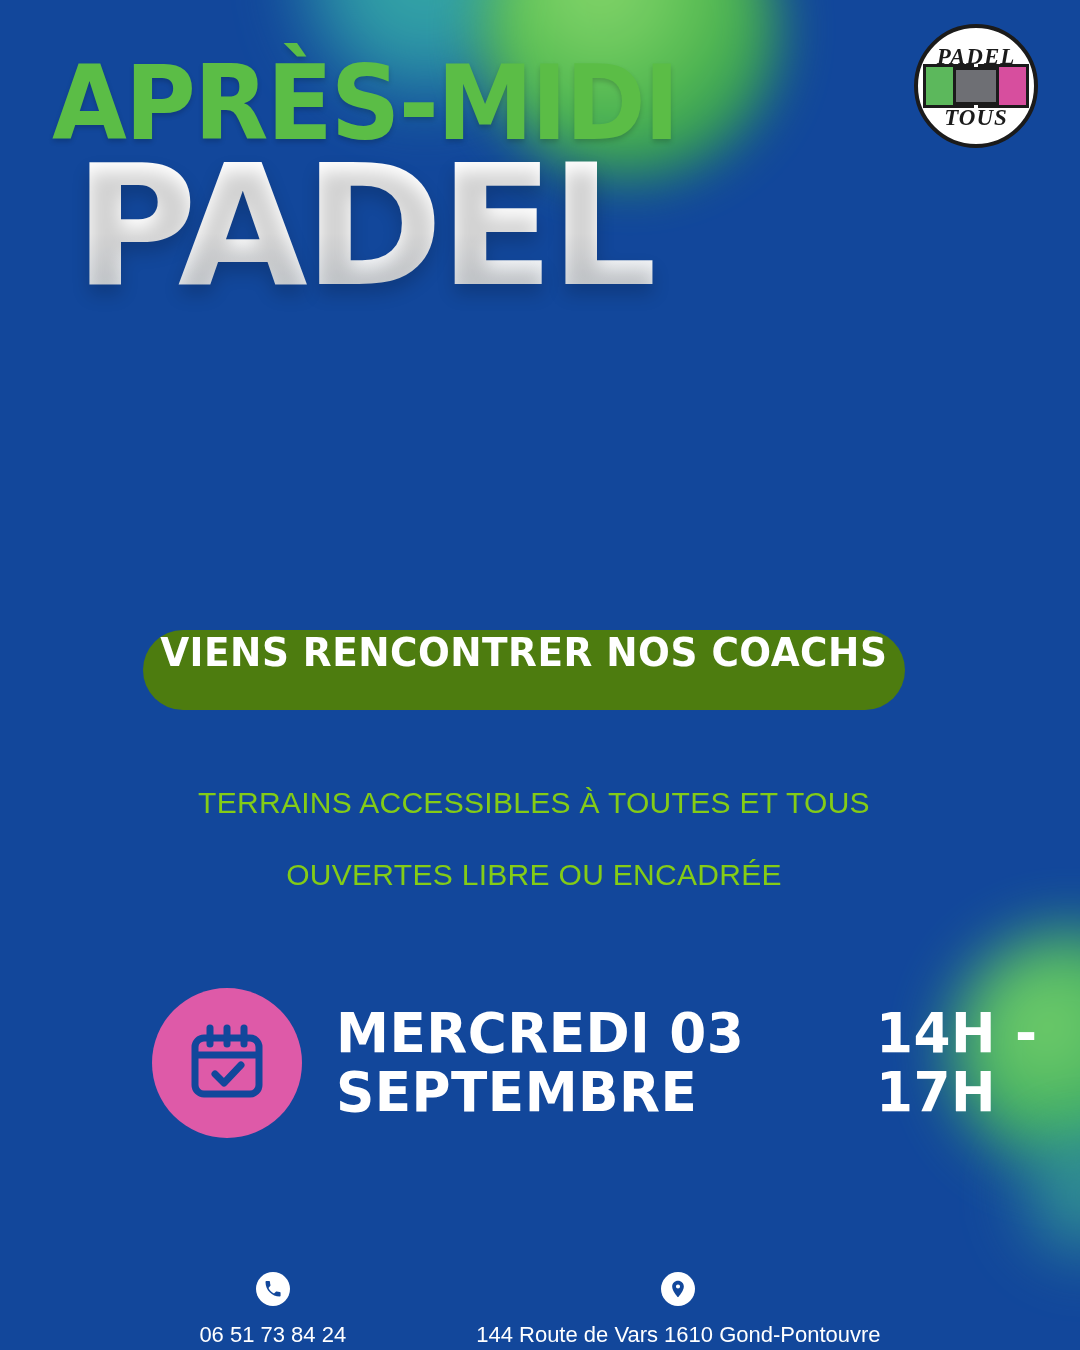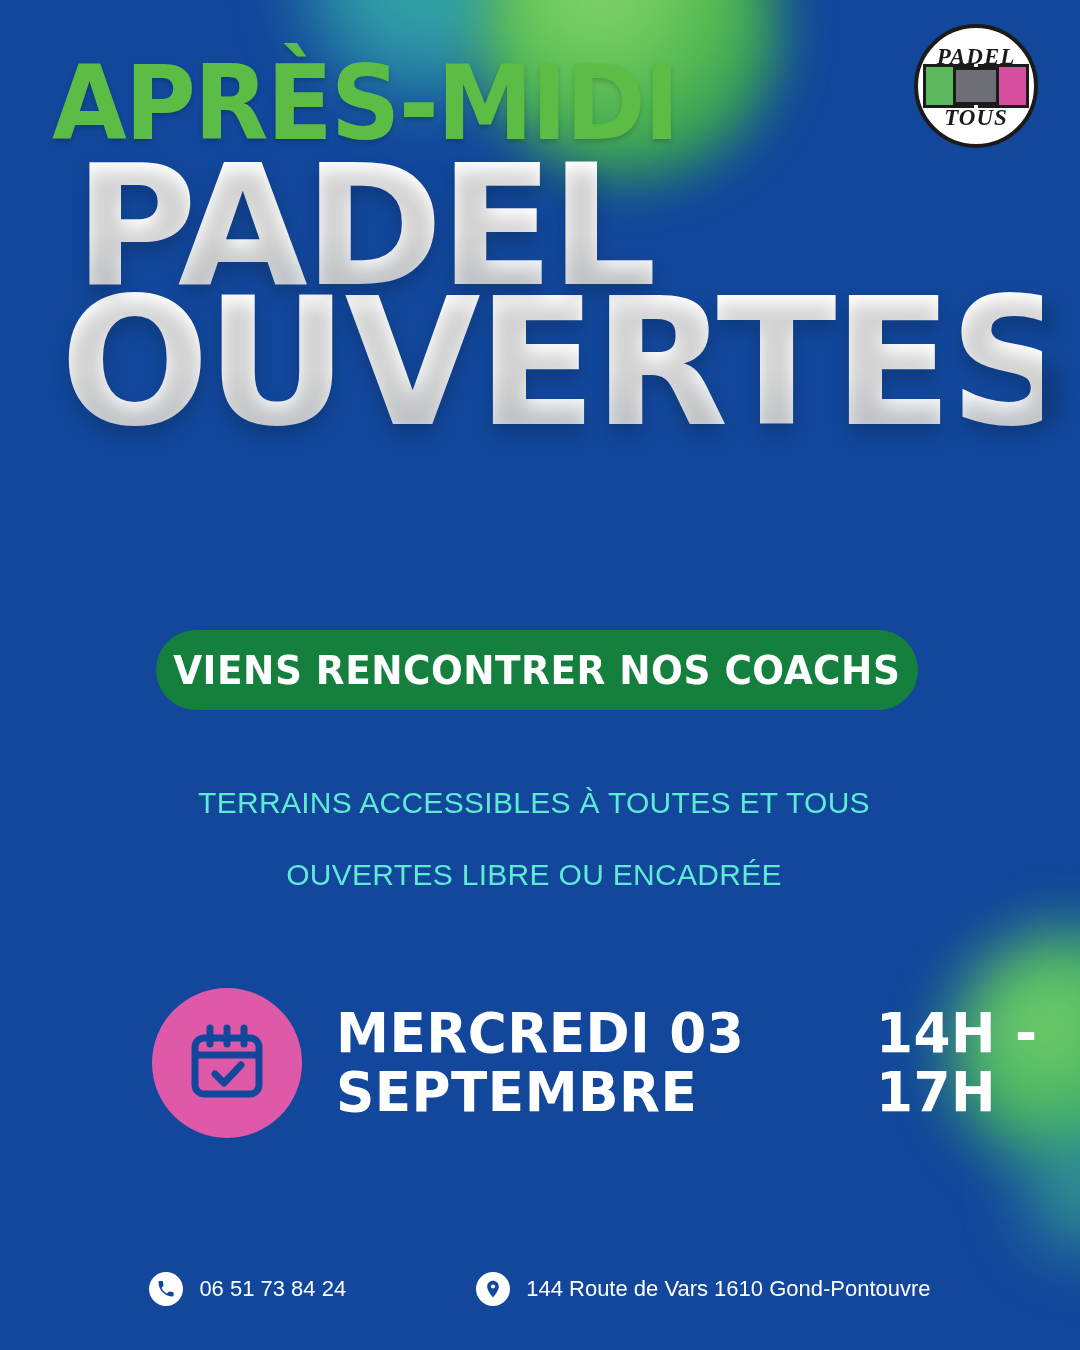--- a/index.html
+++ b/index.html
@@ -139,45 +139,44 @@
   }
   .h-ouvertes {
     font-size: 176px;
     margin-left: 8px;
     margin-top: -10px;
   }
 
   
   .pill {
     position: absolute;
-    left: 156px;
+    left: 143px;
     top: 630px;
     width: 762px;
     height: 80px;
     border-radius: 40px;
-    background: #15803d;
-    display: flex;
-    align-items: center;
+    background: #4d7c0f;
+    display: flex;
     justify-content: center;
   }
   .pill span {
     font-family: "DejaVu Sans", sans-serif;
     font-weight: bold;
     font-size: 39px;
     letter-spacing: 0.5px;
     color: #ffffff;
     transform: scaleX(0.96);
   }
 
   
   .features {
     position: absolute;
     left: 0; right: 12px;
     top: 786px;
-    color: #5eead4;
+    color: #84cc16;
   }
   .feat-row {
     display: flex;
     justify-content: center;
     gap: 96px;
     font-size: 30px;
     letter-spacing: 0.3px;
   }
   .feat-row.second {
     margin-top: 38px;
@@ -227,20 +226,21 @@
     justify-content: center;
     gap: 130px;
     align-items: center;
     color: #ffffff;
   }
   .foot-item {
     display: flex;
     align-items: center;
     gap: 16px;
     font-size: 22px;
+    flex-direction: column;
   }
   .foot-circle {
     width: 34px;
     height: 34px;
     border-radius: 50%;
     background: #ffffff;
     display: flex;
     align-items: center;
     justify-content: center;
     flex: none;
@@ -262,21 +262,20 @@
       <div class="logo-quad q2"></div>
       <div class="logo-center"></div>
       <div class="logo-text logo-top">PADEL</div>
       <div class="logo-text logo-bottom">TOUS</div>
     </div>
   </div>
 
   <div class="headline">
     <div class="h-apres">APRÈS-MIDI</div>
     <div class="h-portes">PADEL</div>
-    <div class="h-ouvertes">OUVERTES</div>
   </div>
 
   <div class="pill">
     <span>VIENS RENCONTRER NOS COACHS</span>
   </div>
 
   <div class="features">
     <div class="feat-row">
       <div>TERRAINS ACCESSIBLES À TOUTES ET TOUS</div>
     </div>

